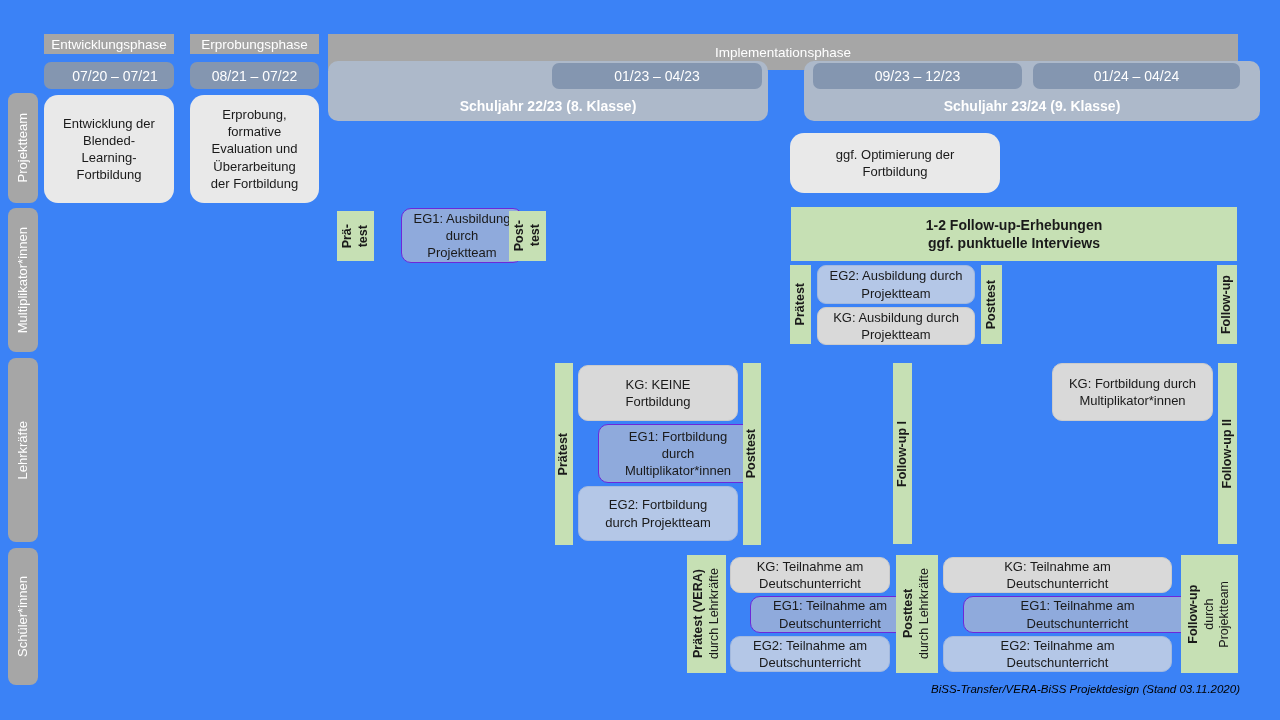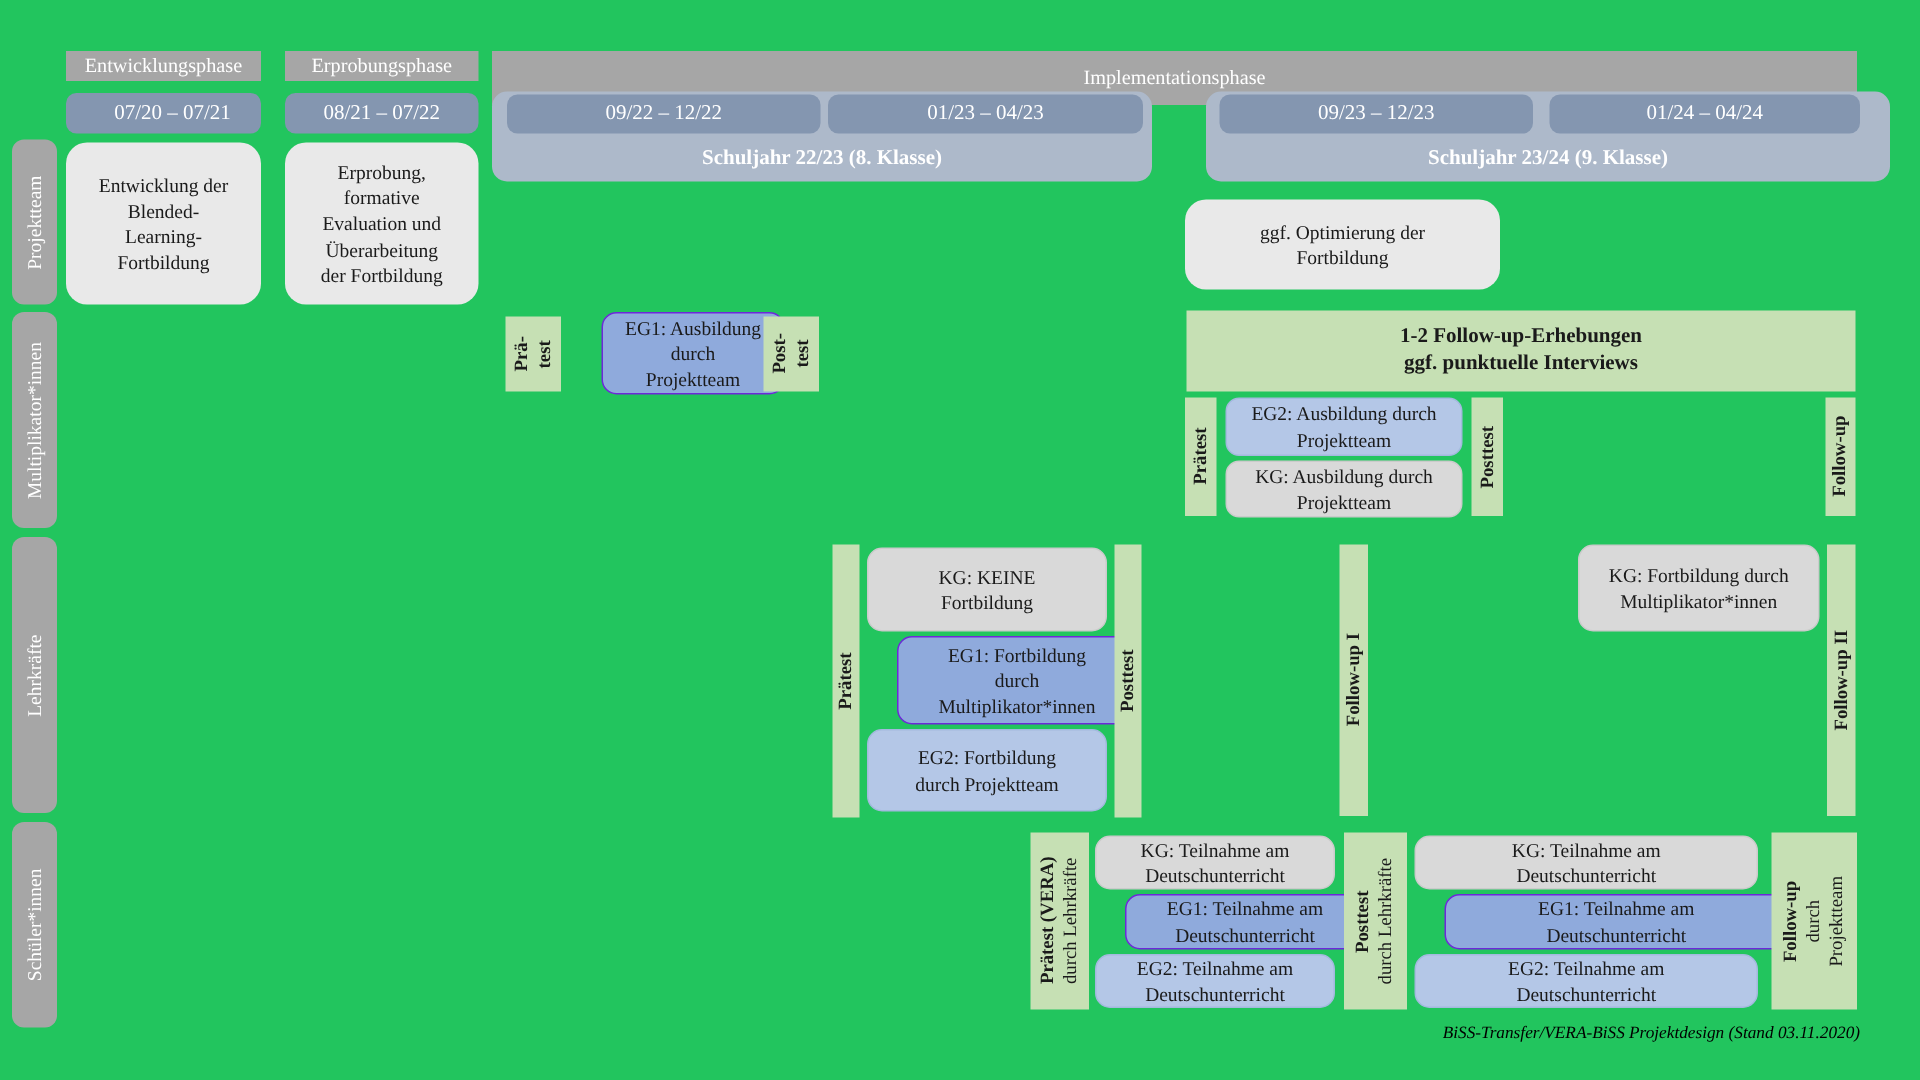--- a/index.html
+++ b/index.html
@@ -1,19 +1,19 @@
 <!DOCTYPE html>
 <html><head>
 <meta charset="utf-8">
 <style>
   * { margin:0; padding:0; box-sizing:border-box; }
   html,body { background:#ffffff; }
   .canvas {
-    position:relative; width:1280px; height:720px; background:#22c55e;
-    font-family:Liberation Serif, serif; color:#1a1a1a;
+    position:relative; width:1280px; height:720px; background:#3b82f6;
+    font-family:Liberation Sans, sans-serif; color:#1a1a1a;
     overflow:hidden;
   }
   
   .bar {
     position:absolute; display:flex; align-items:center; justify-content:center;
     background:#a6a6a6; color:#ffffff; font-size:13.5px;
   }
   .datebar {
     position:absolute; display:flex; align-items:center; justify-content:center;
     background:#8496b0; color:#ffffff; font-size:14px; border-radius:7px;
@@ -105,21 +105,20 @@
 <div class="canvas">
 
   <div class="bar p-ent">Entwicklungsphase</div>
   <div class="bar p-erp">Erprobungsphase</div>
   <div class="bar p-imp">Implementationsphase</div>
 
   <div class="datebar d-ent">07/20 – 07/21</div>
   <div class="datebar d-erp">08/21 – 07/22</div>
 
   <div class="sjcontainer sj1">
-    <div class="datebar sj1-d1">09/22 – 12/22</div>
     <div class="datebar sj1-d2">01/23 – 04/23</div>
     <div class="sjlabel">Schuljahr 22/23 (8. Klasse)</div>
   </div>
   <div class="sjcontainer sj2">
     <div class="datebar sj2-d1">09/23 – 12/23</div>
     <div class="datebar sj2-d2">01/24 – 04/24</div>
     <div class="sjlabel">Schuljahr 23/24 (9. Klasse)</div>
   </div>
 
   <div class="sidelabel sl-projekt">

